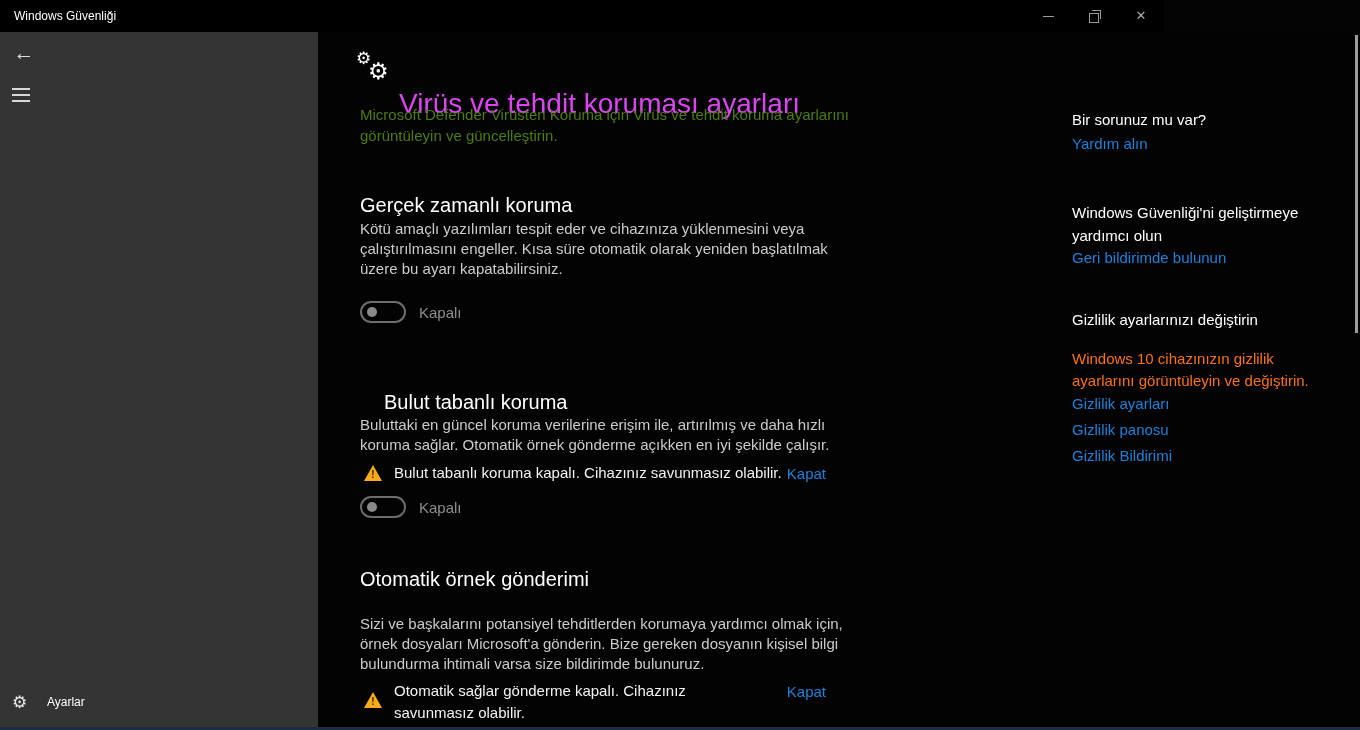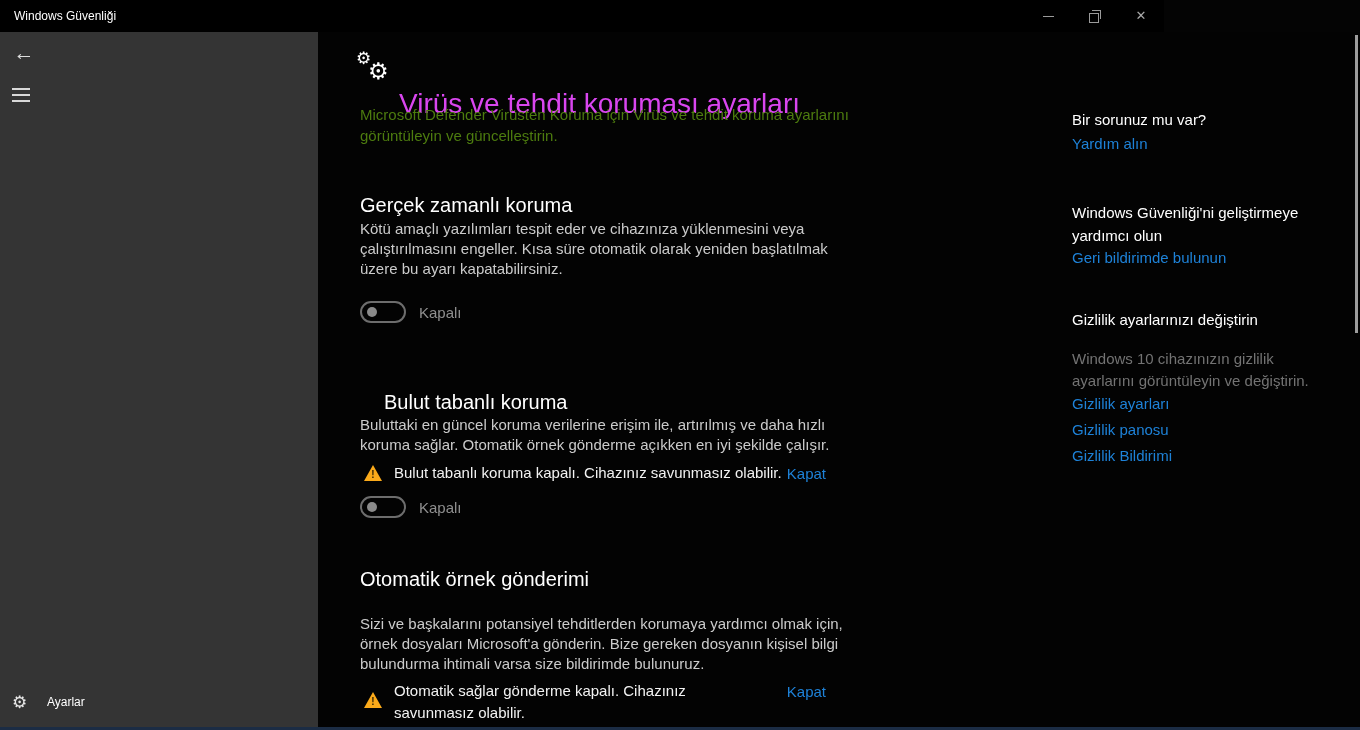--- a/index.html
+++ b/index.html
@@ -60,21 +60,21 @@
   #s3w .warn-tri{margin-top:12px;}
   .warn-tri .bang{position:absolute;left:-2px;top:4px;width:4px;text-align:center;font-size:10px;font-weight:bold;color:#2b1d00;}
   .warn-text{font-size:15px;color:#f2f2f2;line-height:22px;}
   #s3w .warn-text{width:372px;}
   .warn-link{margin-left:auto;font-size:15px;color:#1e82d8;white-space:nowrap;cursor:pointer;}
   #s3w .warn-link{margin-top:3px;}
 
   
   .hp{position:absolute;font-size:15px;}
   .hp-h{color:#fff;width:242px;line-height:23px;}
-  .hp-b{color:#737373;width:240px;line-height:22px;}
+  .hp-b{color:#f97316;width:240px;line-height:22px;}
   .hp-l{color:#1e82d8;cursor:pointer;white-space:nowrap;}
   #g1h{left:754px;top:76px;} #g1l0{left:754px;top:103px;}
   #g2h{left:754px;top:169px;} #g2l0{left:754px;top:217px;}
   #g3h{left:754px;top:276px;} #g3b{left:754px;top:316px;}
   #g3l0{left:754px;top:363px;} #g3l1{left:754px;top:389px;} #g3l2{left:754px;top:415px;}
 
   .scrollbar{position:absolute;left:1037px;top:3px;width:3px;height:298px;background:#9d9d9d;}
   .bottom-edge{position:absolute;left:0;bottom:0;width:1360px;height:3px;background:#1b2c44;}
 </style>
 </head>

